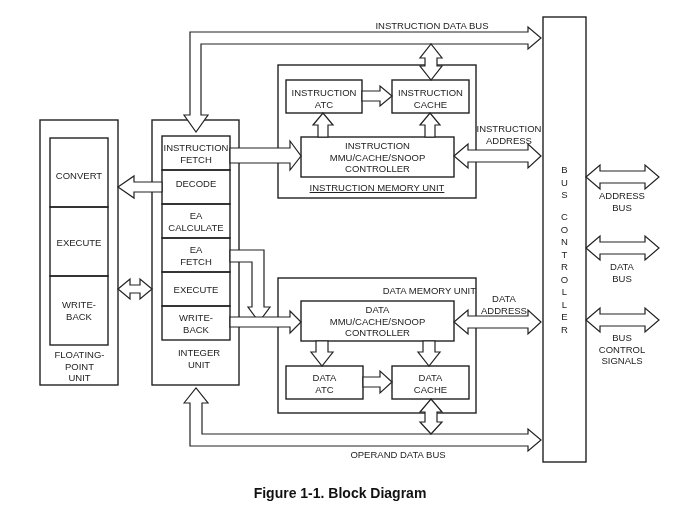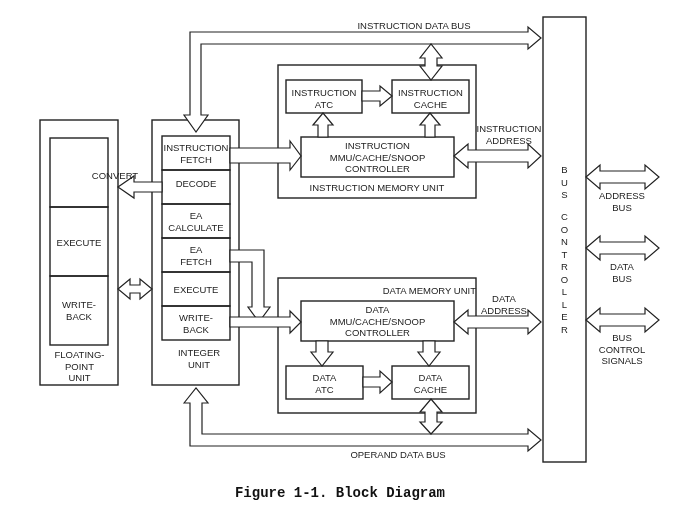--- a/index.html
+++ b/index.html
@@ -1,19 +1,19 @@
 <!DOCTYPE html>
 <html><head>
 <meta charset="utf-8">
 <style>
   html, body { margin:0; padding:0; background:#ffffff; }
   body { width:680px; height:507px; position:relative; overflow:hidden; font-family:"Liberation Sans", sans-serif; }
   svg { position:absolute; left:0; top:0; }
   .lbl { position:absolute; font-family:"Liberation Sans", sans-serif; font-size:9.5px; color:#222; text-align:center; line-height:11.5px; white-space:pre-line; }
-  .caption { position:absolute; left:0; width:680px; top:485px; text-align:center; font-weight:bold; font-size:14px; color:#111; font-family:Liberation Mono, monospace; }
+  .caption { position:absolute; left:0; width:680px; top:485px; text-align:center; font-weight:bold; font-size:14px; color:#111; font-family:Liberation Sans, sans-serif; }
   .vert { position:absolute; font-size:9.5px; color:#222; text-align:center; line-height:12.5px; font-family:"Liberation Sans", sans-serif; }
 </style>
 </head>
 <body>
 
 <svg width="680" height="507" viewBox="0 0 680 507">
   <g fill="none" stroke="#222" stroke-width="1.4">
 
     <rect x="40" y="120" width="78" height="265"></rect>
     <rect x="50" y="138" width="58" height="69"></rect>
@@ -76,21 +76,21 @@
     <path d="M363,377 L380,377 L380,371 L392,382 L380,393 L380,387 L363,387 Z"></path>
 
     <path d="M425,412 L420,412 L431,399 L442,412 L437,412 L437,422 L442,422 L431,434 L420,422 L425,422 Z"></path>
 
     <path d="M586,177 L600,165 L600,171 L645,171 L645,165 L659,177 L645,189 L645,183 L600,183 L600,189 Z"></path>
     <path d="M586,248 L600,236 L600,242 L645,242 L645,236 L659,248 L645,260 L645,254 L600,254 L600,260 Z"></path>
     <path d="M586,320 L600,308 L600,314 L645,314 L645,308 L659,320 L645,332 L645,326 L600,326 L600,332 Z"></path>
   </g>
 </svg>
 
-<div class="lbl" style="left:50px;top:170px;width:58px;margin-left:36px;">CONVERT</div>
+<div class="lbl" style="left:50px;top:170px;width:58px;">CONVERT</div>
 <div class="lbl" style="left:50px;top:237px;width:58px;">EXECUTE</div>
 <div class="lbl" style="left:50px;top:299px;width:58px;">WRITE-
 BACK</div>
 <div class="lbl" style="left:40px;top:349px;width:79px;">FLOATING-
 POINT
 UNIT</div>
 
 <div class="lbl" style="left:162px;top:142px;width:68px;">INSTRUCTION
 FETCH</div>
 <div class="lbl" style="left:162px;top:178px;width:68px;">DECODE</div>
@@ -104,32 +104,32 @@
 <div class="lbl" style="left:152px;top:347px;width:94px;">INTEGER
 UNIT</div>
 
 <div class="lbl" style="left:286px;top:87px;width:76px;">INSTRUCTION
 ATC</div>
 <div class="lbl" style="left:392px;top:87px;width:77px;">INSTRUCTION
 CACHE</div>
 <div class="lbl" style="left:301px;top:140px;width:153px;">INSTRUCTION
 MMU/CACHE/SNOOP
 CONTROLLER</div>
-<div class="lbl" style="left:278px;top:182px;width:198px;">INSTRUCTION MEMORY UNIT</div>
+<div class="lbl" style="left:278px;top:182px;width:198px;text-decoration:underline;">INSTRUCTION MEMORY UNIT</div>
 
 <div class="lbl" style="left:278px;top:285px;width:198px;text-align:right;">DATA MEMORY UNIT</div>
 <div class="lbl" style="left:301px;top:304px;width:153px;">DATA
 MMU/CACHE/SNOOP
 CONTROLLER</div>
 <div class="lbl" style="left:286px;top:372px;width:77px;">DATA
 ATC</div>
 <div class="lbl" style="left:392px;top:372px;width:77px;">DATA
 CACHE</div>
 
-<div class="lbl" style="left:324px;top:20px;width:180px;">INSTRUCTION DATA BUS</div>
+<div class="lbl" style="left:342px;top:20px;width:180px;">INSTRUCTION DATA BUS</div>
 <div class="lbl" style="left:308px;top:449px;width:180px;">OPERAND DATA BUS</div>
 <div class="lbl" style="left:474px;top:123px;width:70px;">INSTRUCTION
 ADDRESS</div>
 <div class="lbl" style="left:474px;top:293px;width:60px;">DATA
 ADDRESS</div>
 
 <div class="vert" style="left:543px;top:164px;width:43px;white-space:pre-line;">B
 U
 S</div>
 <div class="vert" style="left:543px;top:211px;width:43px;white-space:pre-line;">C

